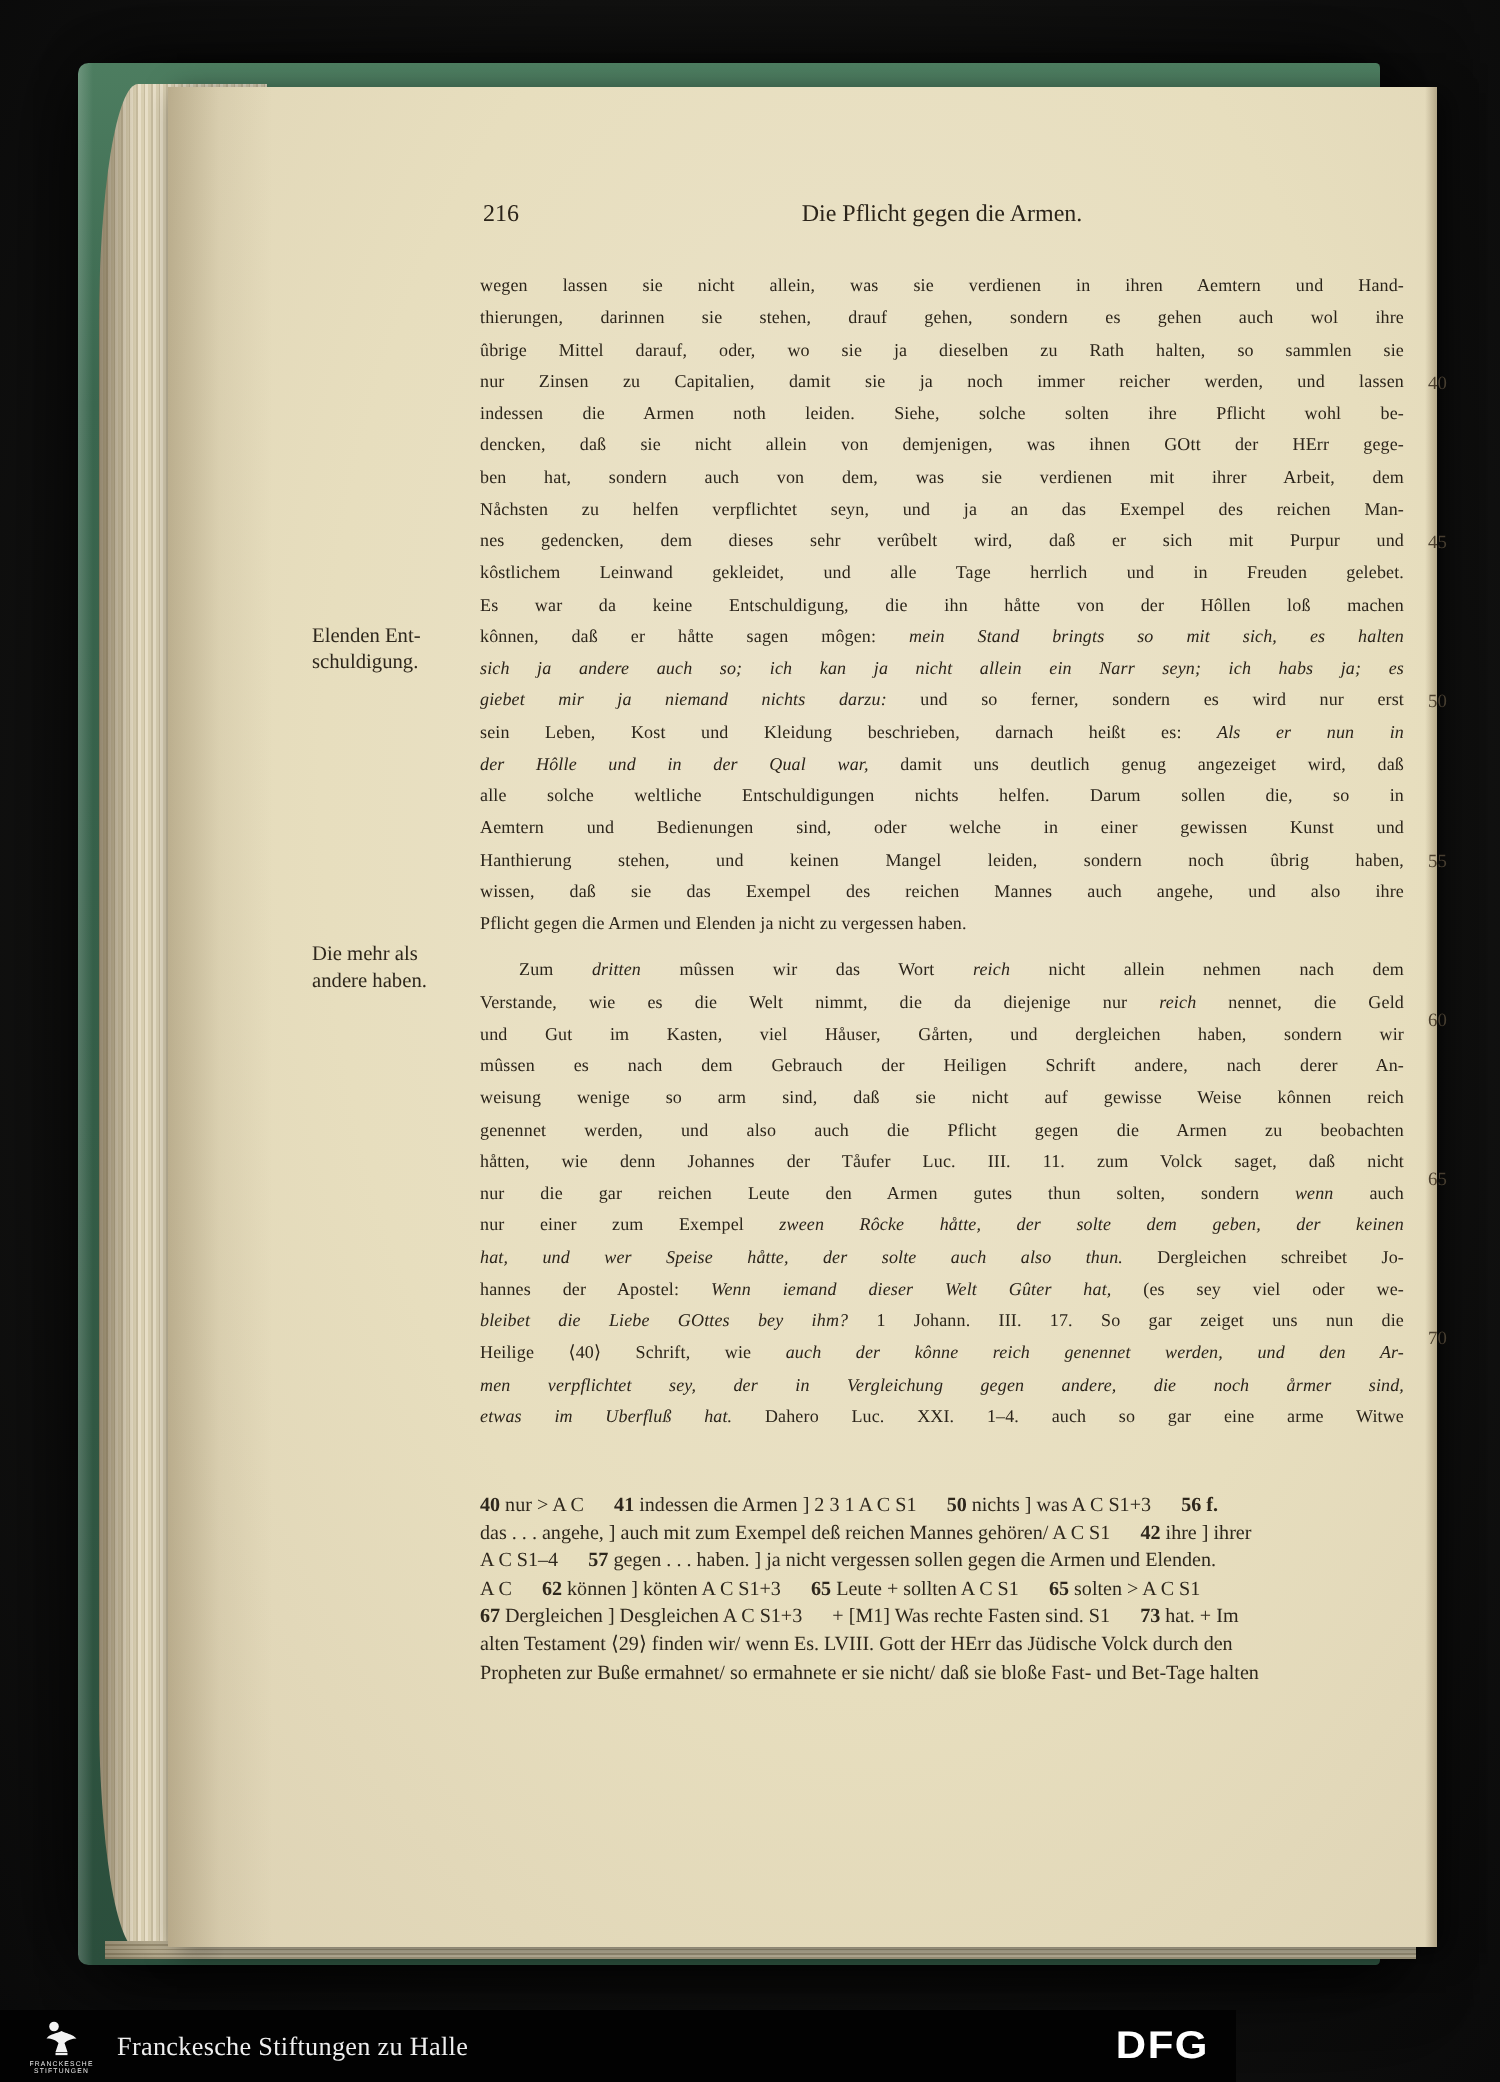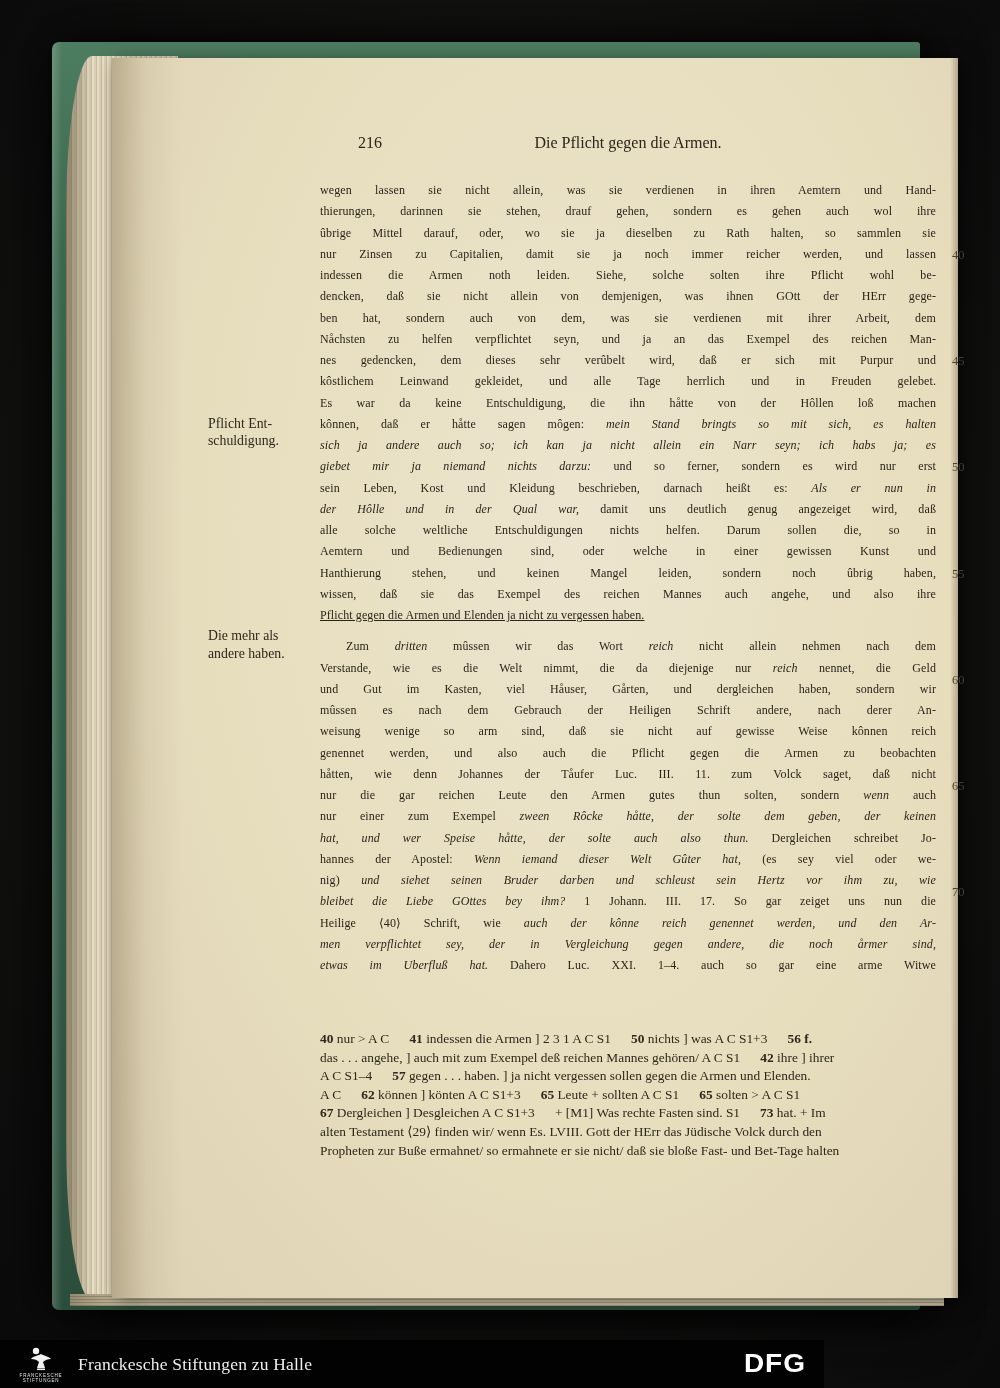--- a/index.html
+++ b/index.html
@@ -27,32 +27,32 @@
   .page{position:absolute;left:112px;top:58px;width:846px;height:1240px;
     background:radial-gradient(ellipse at 55% 38%, #ece4cd 0%, #e7debe 55%, #ddd2b4 100%);
     box-shadow:6px 4px 18px rgba(0,0,0,.55);}
   .page::before{content:"";position:absolute;left:0;top:0;bottom:0;width:70px;
     background:linear-gradient(90deg, rgba(95,75,40,.30), rgba(95,75,40,.08) 34px, rgba(95,75,40,0) 70px);}
   .page::after{content:"";position:absolute;right:0;top:0;bottom:0;width:8px;
     background:linear-gradient(270deg, rgba(90,70,40,.35), rgba(90,70,40,0));}
   
   .header-row{position:absolute;top:76px;left:208px;width:616px;text-align:center;
     color:#2b241a;font-size:16px;}
-  .pagenum{position:absolute;left:2px;top:0;margin-left:36px;}
+  .pagenum{position:absolute;left:2px;top:0;}
   .content{position:absolute;top:122px;left:208px;width:616px;color:#2b241a;}
   .line{height:21.25px;line-height:21.25px;font-size:12px;overflow:hidden;
     text-align:justify;text-align-last:justify;letter-spacing:.1px;}
-  .line.short{text-align-last:left;text-decoration:underline;}
+  .line.short{text-align-last:left;}
   .line.indent{text-indent:26px;margin-top:10px;}
   .line i{font-style:italic;}
   .lineno{position:absolute;left:calc(100% + 16px);width:34px;font-size:12.5px;
     color:#473e30;text-align:left;line-height:15px;}
   .margin-note{position:absolute;right:calc(100% + 12px);width:100px;
     font-size:13.8px;line-height:17.5px;color:#2e271c;text-align:left;}
-  .apparatus{position:absolute;top:972px;left:208px;width:620px;color:#2e271c;}
+  .apparatus{position:absolute;top:936px;left:208px;width:620px;color:#2e271c;}
   .app-line{font-size:13.4px;line-height:18.6px;white-space:pre-wrap;}
   .app-line b{font-weight:700;}
   
   .footer-bar{position:absolute;left:0;bottom:0;width:824px;height:48px;background:#020202;
     display:flex;align-items:center;padding:0 18px;box-sizing:border-box;
     font-family:"Liberation Serif", serif;}
   .inst-logo{display:flex;flex-direction:column;align-items:center;margin-right:14px;}
   .inst-logo svg{display:block;}
   .logo-caption{font-family:"Liberation Sans", sans-serif;font-size:4.5px;color:#e9e9e9;
     letter-spacing:.8px;margin-top:1px;text-align:center;width:46px;line-height:5px;}
@@ -102,34 +102,33 @@
         <div class="line">Verstande, wie es die Welt nimmt, die da diejenige nur <i>reich</i> nennet, die Geld</div>
         <div class="line">und Gut im Kasten, viel Håuser, Gårten, und dergleichen haben, sondern wir</div>
         <div class="line">mûssen es nach dem Gebrauch der Heiligen Schrift andere, nach derer An-</div>
         <div class="line">weisung wenige so arm sind, daß sie nicht auf gewisse Weise kônnen reich</div>
         <div class="line">genennet werden, und also auch die Pflicht gegen die Armen zu beobachten</div>
         <div class="line">håtten, wie denn Johannes der Tåufer Luc. III. 11. zum Volck saget, daß nicht</div>
         <div class="line">nur die gar reichen Leute den Armen gutes thun solten, sondern <i>wenn</i> auch</div>
         <div class="line">nur einer zum Exempel <i>zween Rôcke håtte, der solte dem geben, der keinen</i></div>
         <div class="line"><i>hat, und wer Speise håtte, der solte auch also thun.</i> Dergleichen schreibet Jo-</div>
         <div class="line">hannes der Apostel: <i>Wenn iemand dieser Welt Gûter hat,</i> (es sey viel oder we-</div>
-        <div class="line">nig) <i>und siehet seinen Bruder darben und schleust sein Hertz vor ihm zu, wie</i></div>
         <div class="line"><i>bleibet die Liebe GOttes bey ihm?</i> 1 Johann. III. 17. So gar zeiget uns nun die</div>
         <div class="line">Heilige ⟨40⟩ Schrift, wie <i>auch der kônne reich genennet werden, und den Ar-</i></div>
         <div class="line"><i>men verpflichtet sey, der in Vergleichung gegen andere, die noch årmer sind,</i></div>
         <div class="line"><i>etwas im Uberfluß hat.</i> Dahero Luc. XXI. 1–4. auch so gar eine arme Witwe</div>
         <span class="lineno" style="top: 67.75px;">40</span>
         <span class="lineno" style="top: 174px;">45</span>
         <span class="lineno" style="top: 280.25px;">50</span>
         <span class="lineno" style="top: 386.5px;">55</span>
         <span class="lineno" style="top: 492.75px;">60</span>
         <span class="lineno" style="top: 599px;">65</span>
         <span class="lineno" style="top: 705.25px;">70</span>
         <div class="margin-note" style="top: 234.75px;">
-          <div>Pflicht Ent-</div>
+          <div>Elenden Ent-</div>
           <div>schuldigung.</div>
         </div>
         <div class="margin-note" style="top: 447.25px;">
           <div>Die mehr als</div>
           <div>andere haben.</div>
         </div>
       </div>
 
     <div class="apparatus">
         <div class="app-line"><b>40</b> nur &gt; A C      <b>41</b> indessen die Armen ] 2 3 1 A C S1      <b>50</b> nichts ] was A C S1+3      <b>56 f.</b></div>

